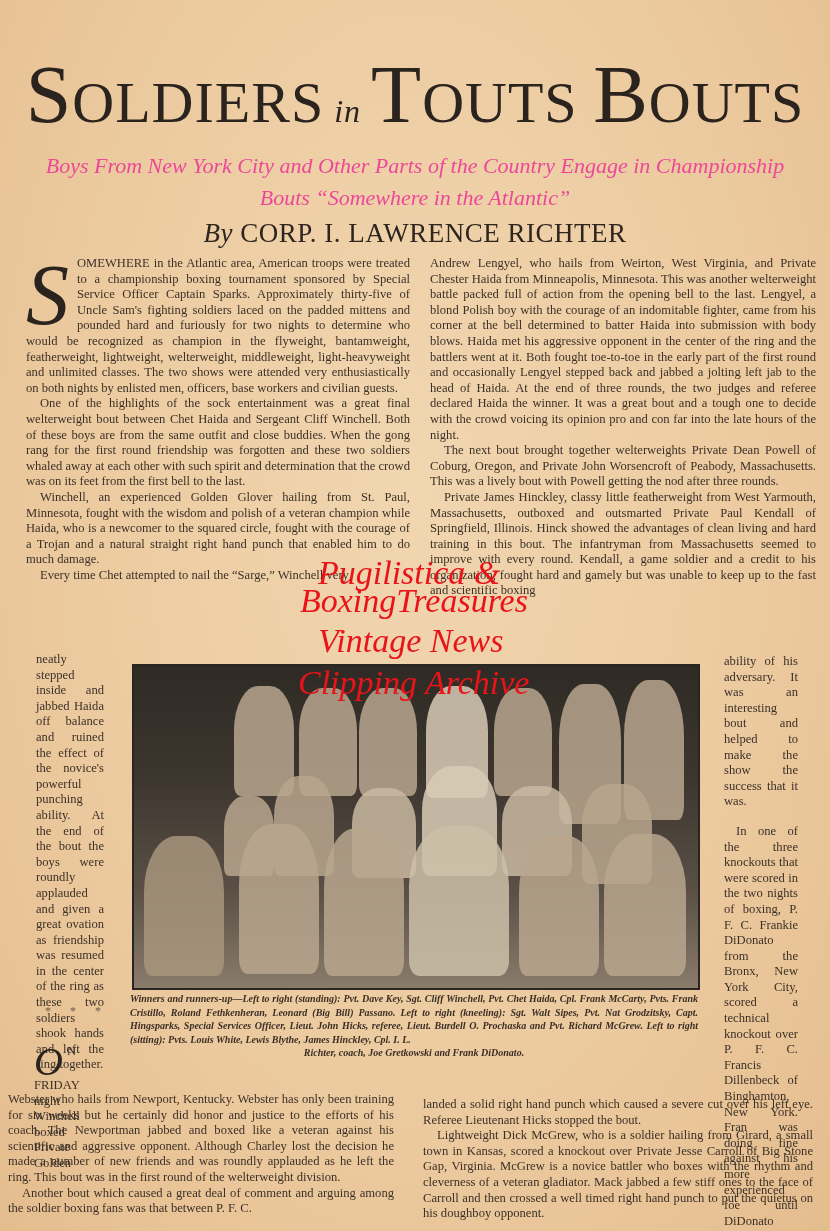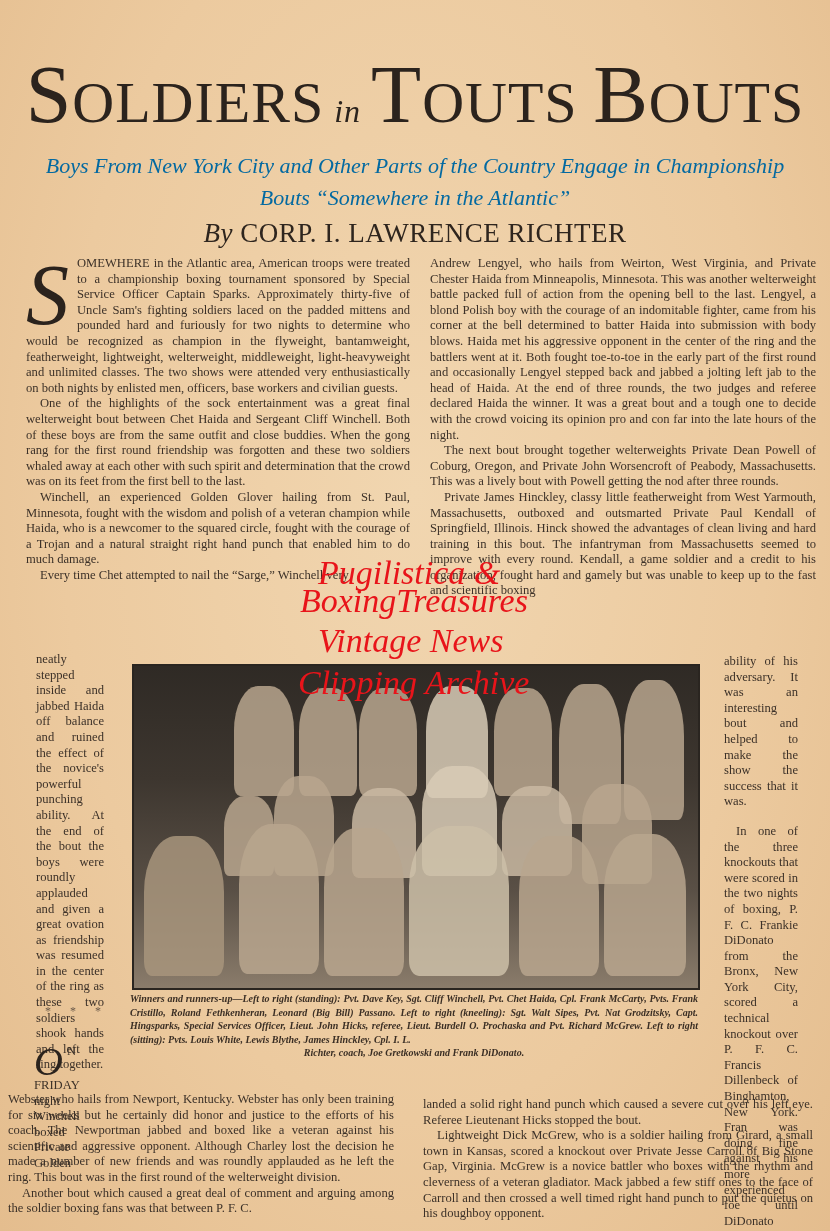--- a/index.html
+++ b/index.html
@@ -13,21 +13,21 @@
   .title {
     position:absolute; left:0; top:48px; width:830px; text-align:center;
     font-size:58px; letter-spacing:1px; color:#2b231d; white-space:nowrap;
     font-family: "Liberation Serif", serif;
   }
   .title .big { font-size:82px; }
   .title .mid { font-size:58px; }
   .title .in { font-style:italic; font-size:32px; margin:0 10px; }
   .subtitle {
     position:absolute; left:30px; top:150px; width:770px; text-align:center;
-    font-style:italic; font-size:22px; line-height:32px; color:#0369a1;
+    font-style:italic; font-size:22px; line-height:32px; color:#ec4899;
   }
   .byline {
     position:absolute; left:0; top:218px; width:830px; text-align:center;
     font-size:27px; color:#2e251e; letter-spacing:0.5px;
   }
   .byline .by { font-style:italic; }
   .col {
     position:absolute; font-size:12.6px; line-height:15.6px; text-align:justify;
     color:#3c3128;
   }

